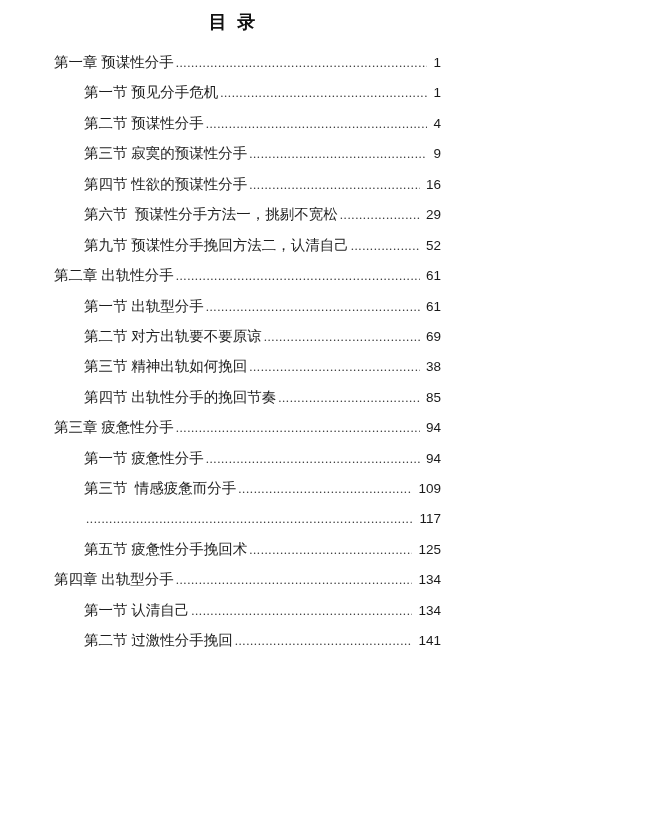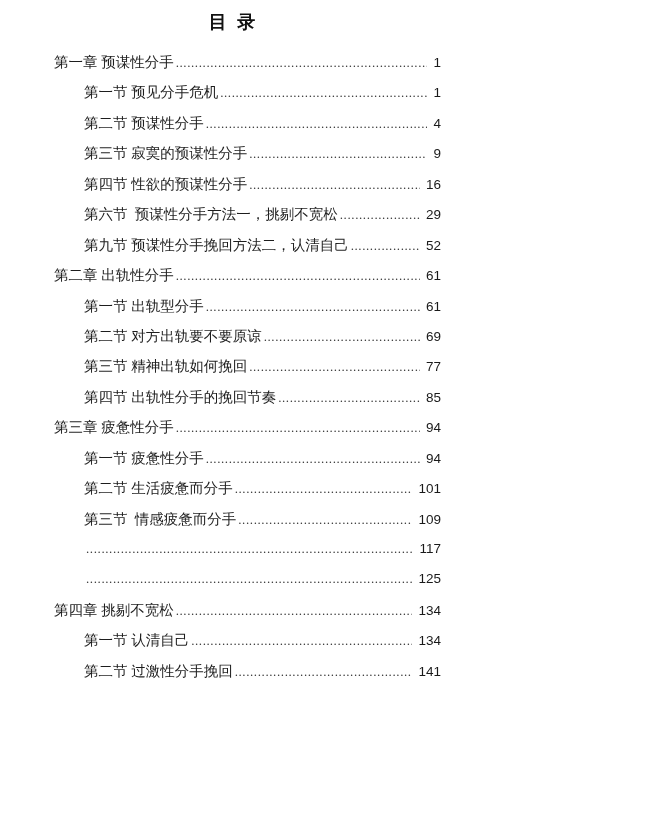--- a/index.html
+++ b/index.html
@@ -120,57 +120,53 @@
         <span class="num">61</span>
       </div>
       <div class="row lvl2">
         <span class="label">第二节 对方出轨要不要原谅</span>
         <span class="dots"></span>
         <span class="num">69</span>
       </div>
       <div class="row lvl2">
         <span class="label">第三节 精神出轨如何挽回</span>
         <span class="dots"></span>
-        <span class="num">77</span>
+        <span class="num">38</span>
       </div>
       <div class="row lvl2">
         <span class="label">第四节 出轨性分手的挽回节奏</span>
         <span class="dots"></span>
         <span class="num">85</span>
       </div>
       <div class="row lvl1">
         <span class="label">第三章 疲惫性分手</span>
         <span class="dots"></span>
         <span class="num">94</span>
       </div>
       <div class="row lvl2">
         <span class="label">第一节 疲惫性分手</span>
         <span class="dots"></span>
         <span class="num">94</span>
       </div>
       <div class="row lvl2">
-        <span class="label">第二节 生活疲惫而分手</span>
-        <span class="dots"></span>
-        <span class="num">101</span>
-      </div>
-      <div class="row lvl2">
         <span class="label">第三节  情感疲惫而分手</span>
         <span class="dots"></span>
         <span class="num">109</span>
       </div>
       <div class="row lvl2">
         <span class="dots"></span>
         <span class="num">117</span>
       </div>
       <div class="row lvl2">
+        <span class="label">第五节 疲惫性分手挽回术</span>
         <span class="dots"></span>
         <span class="num">125</span>
       </div>
       <div class="row lvl1">
-        <span class="label">第四章 挑剔不宽松</span>
+        <span class="label">第四章 出轨型分手</span>
         <span class="dots"></span>
         <span class="num">134</span>
       </div>
       <div class="row lvl2">
         <span class="label">第一节 认清自己</span>
         <span class="dots"></span>
         <span class="num">134</span>
       </div>
       <div class="row lvl2">
         <span class="label">第二节 过激性分手挽回</span>

